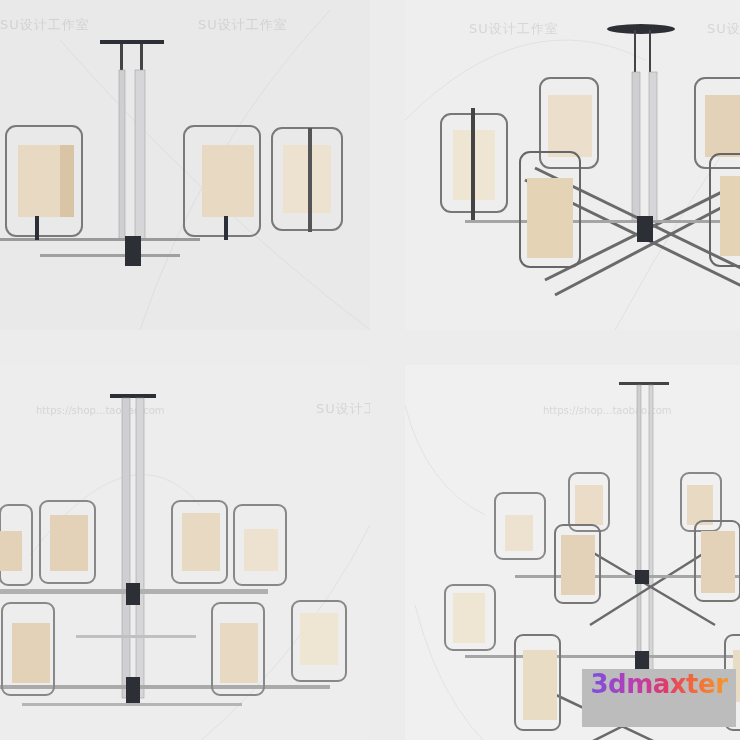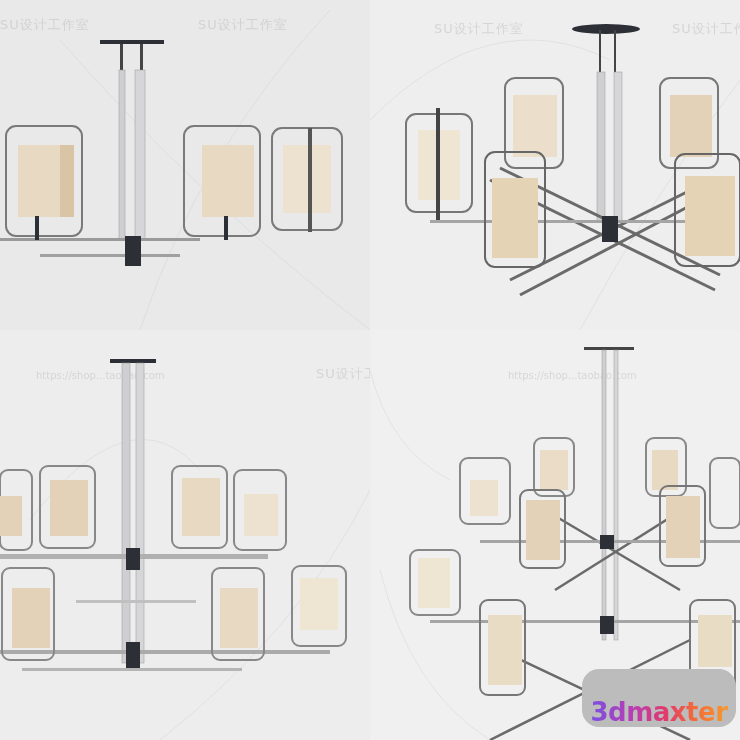--- a/index.html
+++ b/index.html
@@ -7,39 +7,40 @@
     width: 740px; height: 740px; overflow: hidden;
     background: #ececec;
     font-family: "DejaVu Sans", sans-serif;
     position: relative;
   }
   .grid {
     position: absolute; inset: 0;
     display: grid;
     grid-template-columns: 370px 370px;
     grid-template-rows: 330px 410px;
+    gap: 35px;
   }
   .panel {
     position: relative; overflow: hidden;
   }
   .panel.p1 { background: #e9e9e9; }
   .panel.p2 { background: #eeeeee; }
   .panel.p3 { background: #ededed; }
   .panel.p4 { background: #f0f0f0; }
   .panel svg { position: absolute; inset: 0; width: 100%; height: 100%; }
   .wm {
     position: absolute; color: rgba(150,150,150,0.28);
     font-size: 13px; white-space: nowrap; letter-spacing: 1px;
   }
   .wm-url { font-size: 10px; letter-spacing: 0; }
   .badge {
     position: absolute; left: 582px; top: 669px;
     width: 154px; height: 58px;
     background: #bcbcbc;
-    display: flex; align-items: flex-end; justify-content: center; border-radius: 17px;
+    display: flex; align-items: flex-start; justify-content: center;
   }
   .badge-text {
     font-family: "DejaVu Sans", sans-serif;
     font-weight: bold; font-size: 26px; letter-spacing: -0.5px;
     background: linear-gradient(90deg, #7b4fe0 0%, #b83db5 30%, #e23a6a 55%, #f26a3a 75%, #f59a2e 100%);
     -webkit-background-clip: text; background-clip: text;
     color: transparent;
   }
 </style>
 </head>

